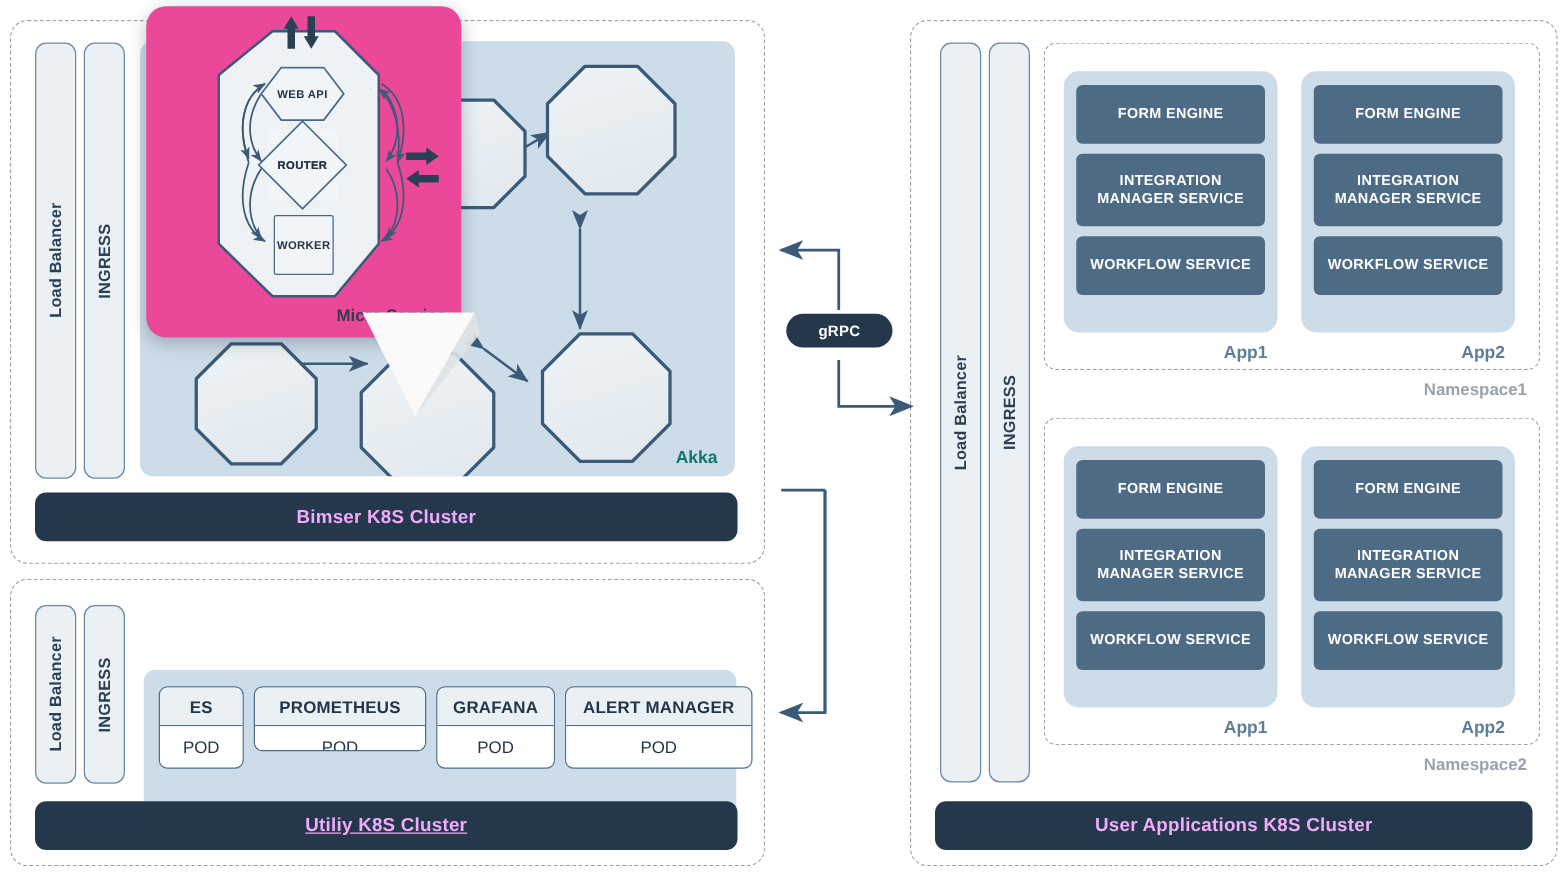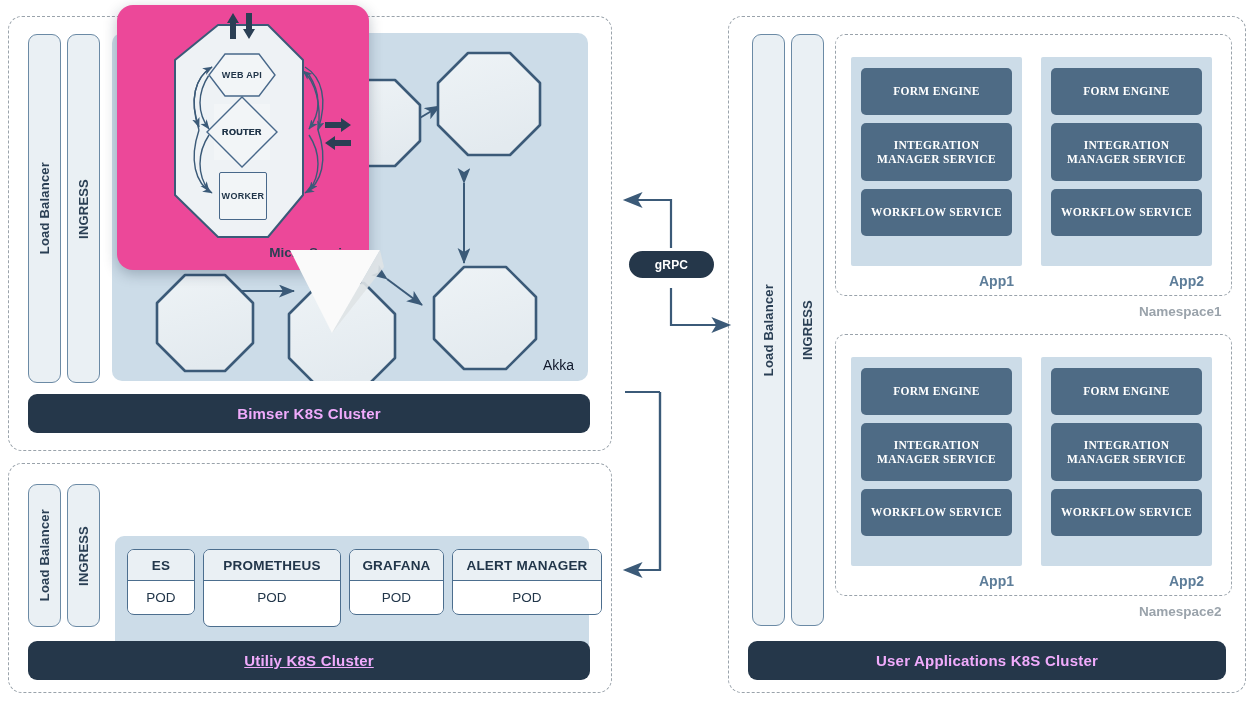--- a/index.html
+++ b/index.html
@@ -63,22 +63,22 @@
   
   .akka-panel {
     position: absolute;
     background: #ccdce8;
     border-radius: 10px;
     box-sizing: border-box;
   }
   .akka-label {
     position: absolute;
     right: 14px; bottom: 8px;
-    font-size: 14px; font-weight: normal;
-    color: #0f172a;
+    font-size: 14px; font-weight: bold;
+    color: #0f766e;
   }
 
   
   .callout {
     position: absolute;
     background: #ec4899;
     border-radius: 16px;
     box-shadow: 0 4px 14px rgba(20,40,60,.28);
     box-sizing: border-box;
   }
@@ -152,23 +152,22 @@
     box-sizing: border-box;
   }
   .ns-label {
     position: absolute;
     font-size: 13.5px; font-weight: bold;
     color: #9aa3ab;
   }
   .app-card {
     position: absolute;
     background: #ccdce8;
-    border-radius: 2px;
-    box-sizing: border-box;
-    font-family: Liberation Serif, serif;
+    border-radius: 12px;
+    box-sizing: border-box;
   }
   .app-label {
     position: absolute;
     font-size: 14px; font-weight: bold;
     color: #5d7d99;
   }
   .svc {
     position: absolute;
     background: #4e6b85;
     border-radius: 5px;
@@ -322,21 +321,21 @@
 </div>
 <div class="vbar" style="left:67px; top:484px; width:33px; height:143px;">
   <span>INGRESS</span>
 </div>
 
 <div class="worker-panel" style="left:115px; top:488px; width:474px; height:139px;margin-top:48px;">
   <div class="pod-card" style="left:12px; top:13px; width:68px; height:66px;">
     <div class="pod-head">ES</div>
     <div class="pod-body">POD</div>
   </div>
-  <div class="pod-card" style="left:88px; top:13px; width:138px; height:78px;">
+  <div class="pod-card" style="left:88px; top:13px; width:138px; height:52px;">
     <div class="pod-head">PROMETHEUS</div>
     <div class="pod-body">POD</div>
   </div>
   <div class="pod-card" style="left:234px; top:13px; width:95px; height:66px;">
     <div class="pod-head">GRAFANA</div>
     <div class="pod-body">POD</div>
   </div>
   <div class="pod-card" style="left:337px; top:13px; width:150px; height:66px;">
     <div class="pod-head">ALERT MANAGER</div>
     <div class="pod-body">POD</div>

